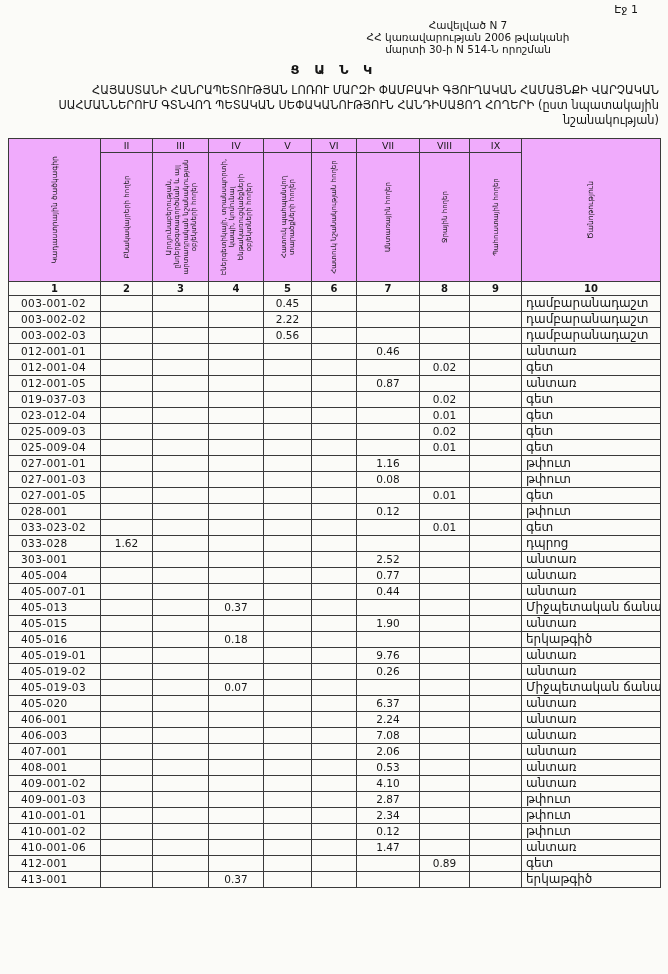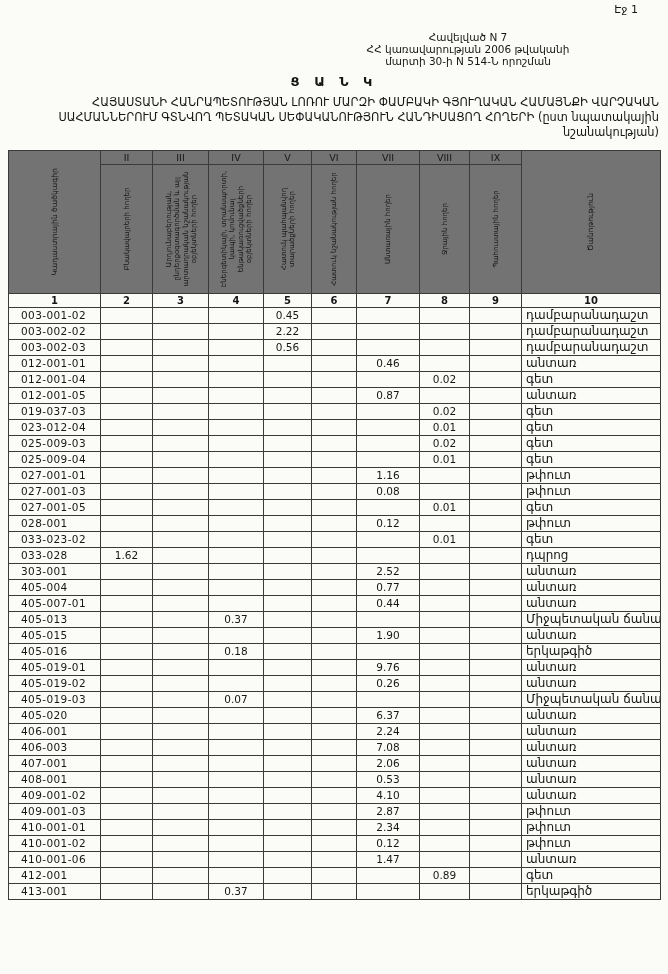--- a/index.html
+++ b/index.html
@@ -12,21 +12,21 @@
   }
   .sheet { padding:3px 8px 0 8px; }
 
   .page-number {
     text-align:right;
     padding-right:22px;
     font-size:11px;
   }
   .appendix-block {
     width:300px;
-    margin:16px 42px 0 auto;
+    margin:4px 42px 0 auto;
     text-align:center;
     font-size:10.5px;
     line-height:1.12;
   }
   .list-title {
     text-align:center;
     font-size:13px;
     font-weight:bold;
     letter-spacing:5px;
     margin-top:7px;
@@ -42,21 +42,21 @@
   table.land-table {
     border-collapse:collapse;
     table-layout:fixed;
     width:652px;
   }
   .land-table th, .land-table td {
     border:1px solid #3a3a3a;
     overflow:hidden;
     padding:0;
   }
-  .land-table thead th { font-weight:normal; background:#737373; }
+  .land-table thead th { font-weight:normal; background:#f0abfc; }
 
   tr.roman-row th { height:13px; font-size:9.5px; text-align:center; }
 
   th.vert { height:128px; position:relative; }
   th.vert-tall { position:relative; }
   .vrot {
     position:absolute; left:50%; top:50%;
     transform:translate(-50%,-50%) rotate(-90deg);
     width:120px;
     font-size:7px;

